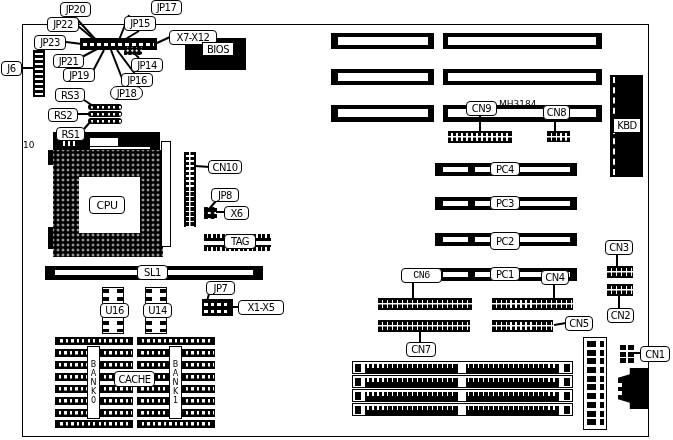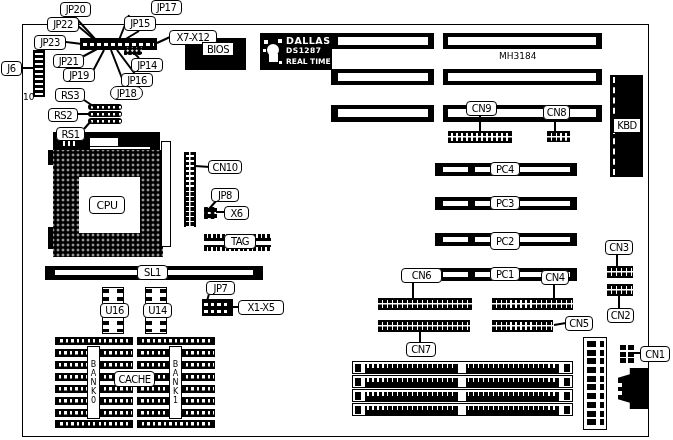--- a/index.html
+++ b/index.html
@@ -7,21 +7,21 @@
          font-family:"DejaVu Sans",sans-serif;}
   .abs{position:absolute;box-sizing:border-box;}
   
   .outline{border:1.5px solid #000;background:transparent;z-index:1;}
   .cmp{z-index:10;}
   svg.lines{position:absolute;left:0;top:0;z-index:20;}
   
   .callout{position:absolute;box-sizing:border-box;background:#fff;border:1.5px solid #000;
            border-radius:4px;display:flex;align-items:center;justify-content:center;
            font-size:10px;letter-spacing:-0.5px;color:#000;white-space:nowrap;z-index:30;}
-  .plain{position:absolute;font-size:9px;color:#000;z-index:15;white-space:nowrap;}
+  .plain{position:absolute;font-size:9px;color:#000;z-index:15;white-space:nowrap;margin-top:48px;}
   
   .blk{background:#000;}
   
   .hdr{background-color:#000;
        background-image:linear-gradient(#fff,#fff),
          repeating-linear-gradient(90deg,transparent 0 3.5px,#fff 3.5px 5px);
        background-size:100% 1.5px,100% 70%;
        background-position:center center,center center;background-repeat:no-repeat;}
   
   .vhdr{background-color:#000;
@@ -111,35 +111,20 @@
 
   <div class="abs cmp blk" style="left:53px;top:132px;width:107px;height:20px;">
     <div class="abs" style="left:10px;top:7px;width:14px;height:7px;
                 background:repeating-linear-gradient(90deg,#fff 0 2px,transparent 2px 5px);"></div>
     <div class="abs" style="left:37px;top:6px;width:28px;height:8px;background:#fff;"></div>
     <div class="abs" style="left:37px;top:15px;width:60px;height:2px;background:#fff;"></div>
   </div>
 
   <div class="abs cmp blk" style="left:185px;top:38px;width:61px;height:32px;"></div>
 
-  <div class="abs cmp blk" style="left:260px;top:33px;width:72px;height:37px;">
-    <svg class="abs" style="left:2px;top:4px;" width="22" height="29" viewBox="0 0 22 29">
-      <g fill="#fff">
-        <circle cx="11" cy="13" r="6"></circle>
-        <rect x="7" y="17" width="9" height="8"></rect>
-        <rect x="2" y="3" width="4" height="4"></rect>
-        <rect x="16" y="2" width="4" height="4"></rect>
-        <rect x="1" y="12" width="3" height="3"></rect>
-        <rect x="17" y="24" width="3" height="3"></rect>
-      </g>
-    </svg>
-    <div class="abs dallas-txt" style="left:26px;top:3px;font-size:9.5px;letter-spacing:0.5px;">DALLAS</div>
-    <div class="abs dallas-txt" style="left:26px;top:14px;font-size:7.5px;letter-spacing:0.5px;">DS1287</div>
-    <div class="abs dallas-txt" style="left:26px;top:25px;font-size:7.5px;">REAL TIME</div>
-  </div>
 
   <div class="abs cmp blk" style="left:331px;top:33px;width:103px;height:16px;">
     <div class="abs" style="left:7px;top:4px;right:6px;height:8px;background:#fff;"></div>
   </div>
   <div class="abs cmp blk" style="left:443px;top:33px;width:159px;height:16px;">
     <div class="abs" style="left:5px;top:4px;right:6px;height:8px;background:#fff;"></div>
   </div>
 
   <div class="abs cmp blk" style="left:331px;top:69px;width:103px;height:16px;">
     <div class="abs" style="left:7px;top:4px;right:6px;height:8px;background:#fff;"></div>
@@ -333,21 +318,21 @@
   <div class="callout" style="left:238px;top:300px;width:46px;height:15px;">X1-X5</div>
   <div class="callout" style="left:100px;top:303px;width:29px;height:15px;">U16</div>
   <div class="callout" style="left:143px;top:303px;width:29px;height:15px;">U14</div>
   <div class="callout" style="left:114px;top:371px;width:41px;height:16px;">CACHE</div>
   <div class="callout" style="left:466px;top:101px;width:31px;height:15px;">CN9</div>
   <div class="callout" style="left:543px;top:105px;width:27px;height:15px;">CN8</div>
   <div class="callout" style="left:490px;top:162px;width:30px;height:14px;">PC4</div>
   <div class="callout" style="left:490px;top:196px;width:30px;height:14px;">PC3</div>
   <div class="callout" style="left:490px;top:232px;width:30px;height:18px;">PC2</div>
   <div class="callout" style="left:490px;top:267px;width:30px;height:14px;">PC1</div>
-  <div class="callout" style="left:401px;top:268px;width:41px;height:15px;">CN6</div>
+  <div class="callout" style="left:401px;top:268px;width:41px;height:15px;font-family:Liberation Mono, monospace;">CN6</div>
   <div class="callout" style="left:541px;top:270px;width:28px;height:15px;">CN4</div>
   <div class="callout" style="left:406px;top:342px;width:30px;height:15px;">CN7</div>
   <div class="callout" style="left:565px;top:316px;width:28px;height:15px;">CN5</div>
   <div class="callout" style="left:605px;top:240px;width:28px;height:15px;">CN3</div>
   <div class="callout" style="left:607px;top:308px;width:27px;height:15px;">CN2</div>
   <div class="callout" style="left:640px;top:346px;width:30px;height:16px;">CN1</div>
   <div class="callout" style="left:613px;top:118px;width:28px;height:15px;border-radius:0;border-width:1px;">KBD</div>
 
 </div>
 

